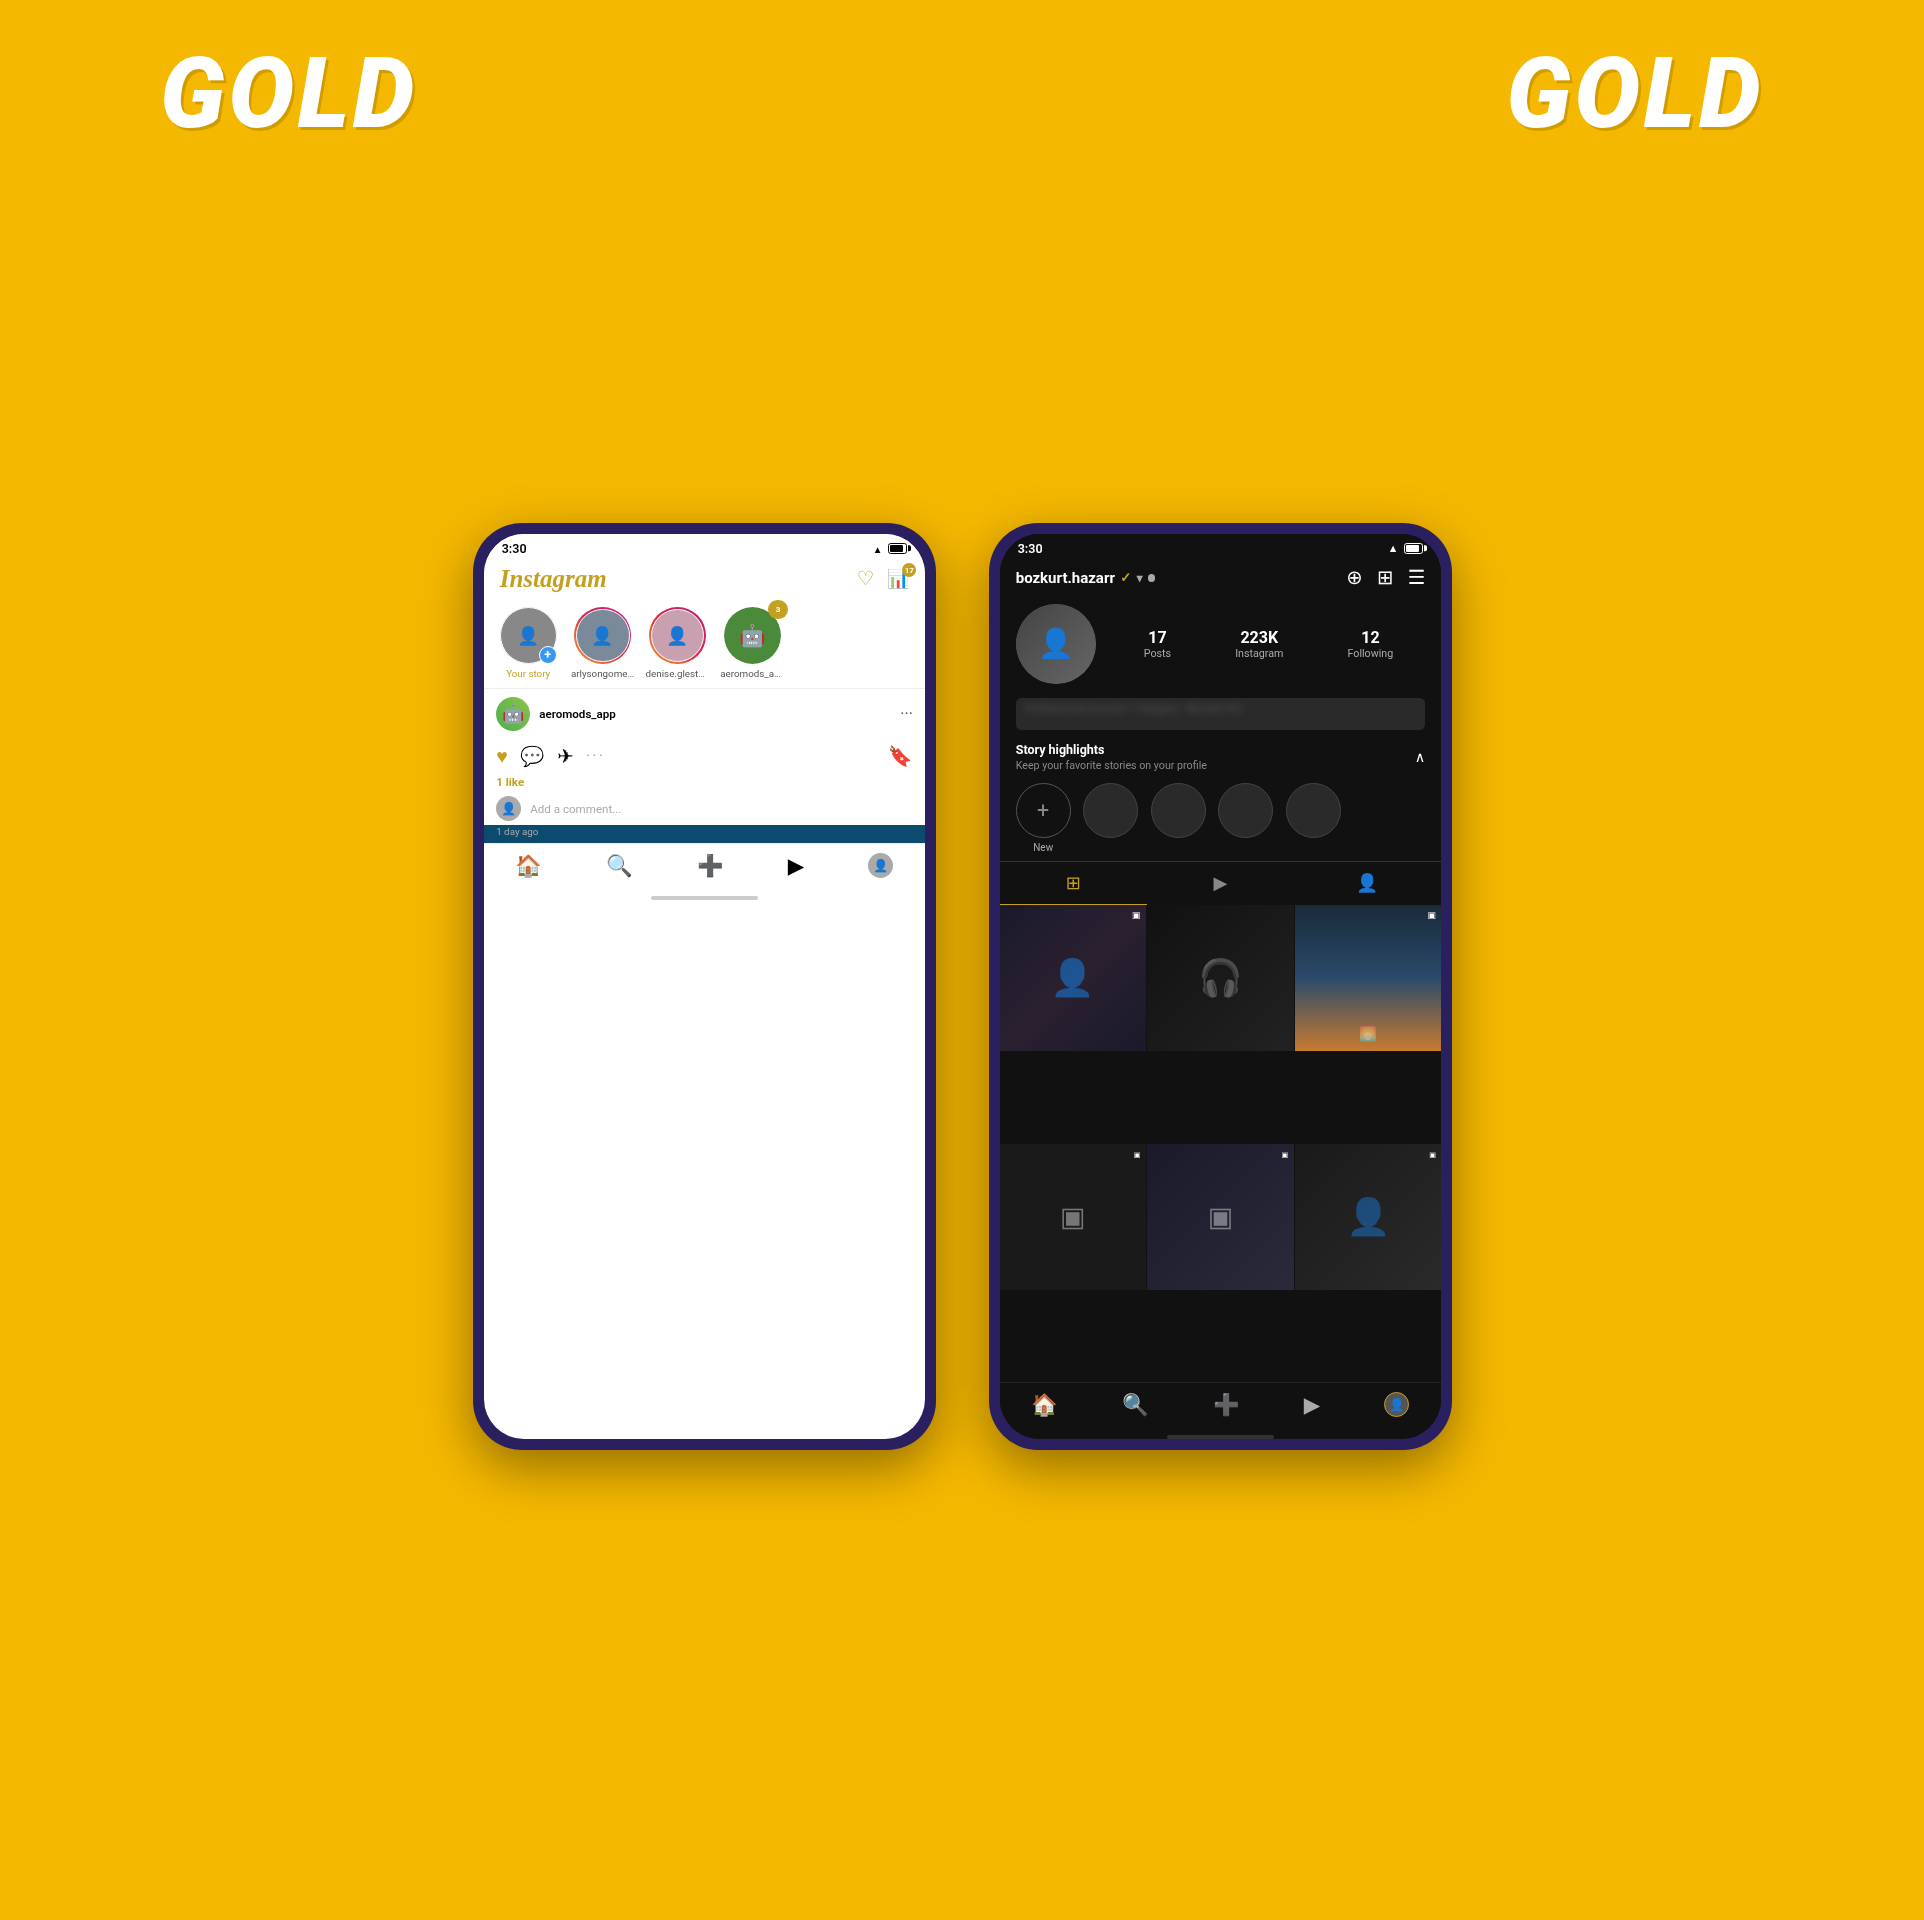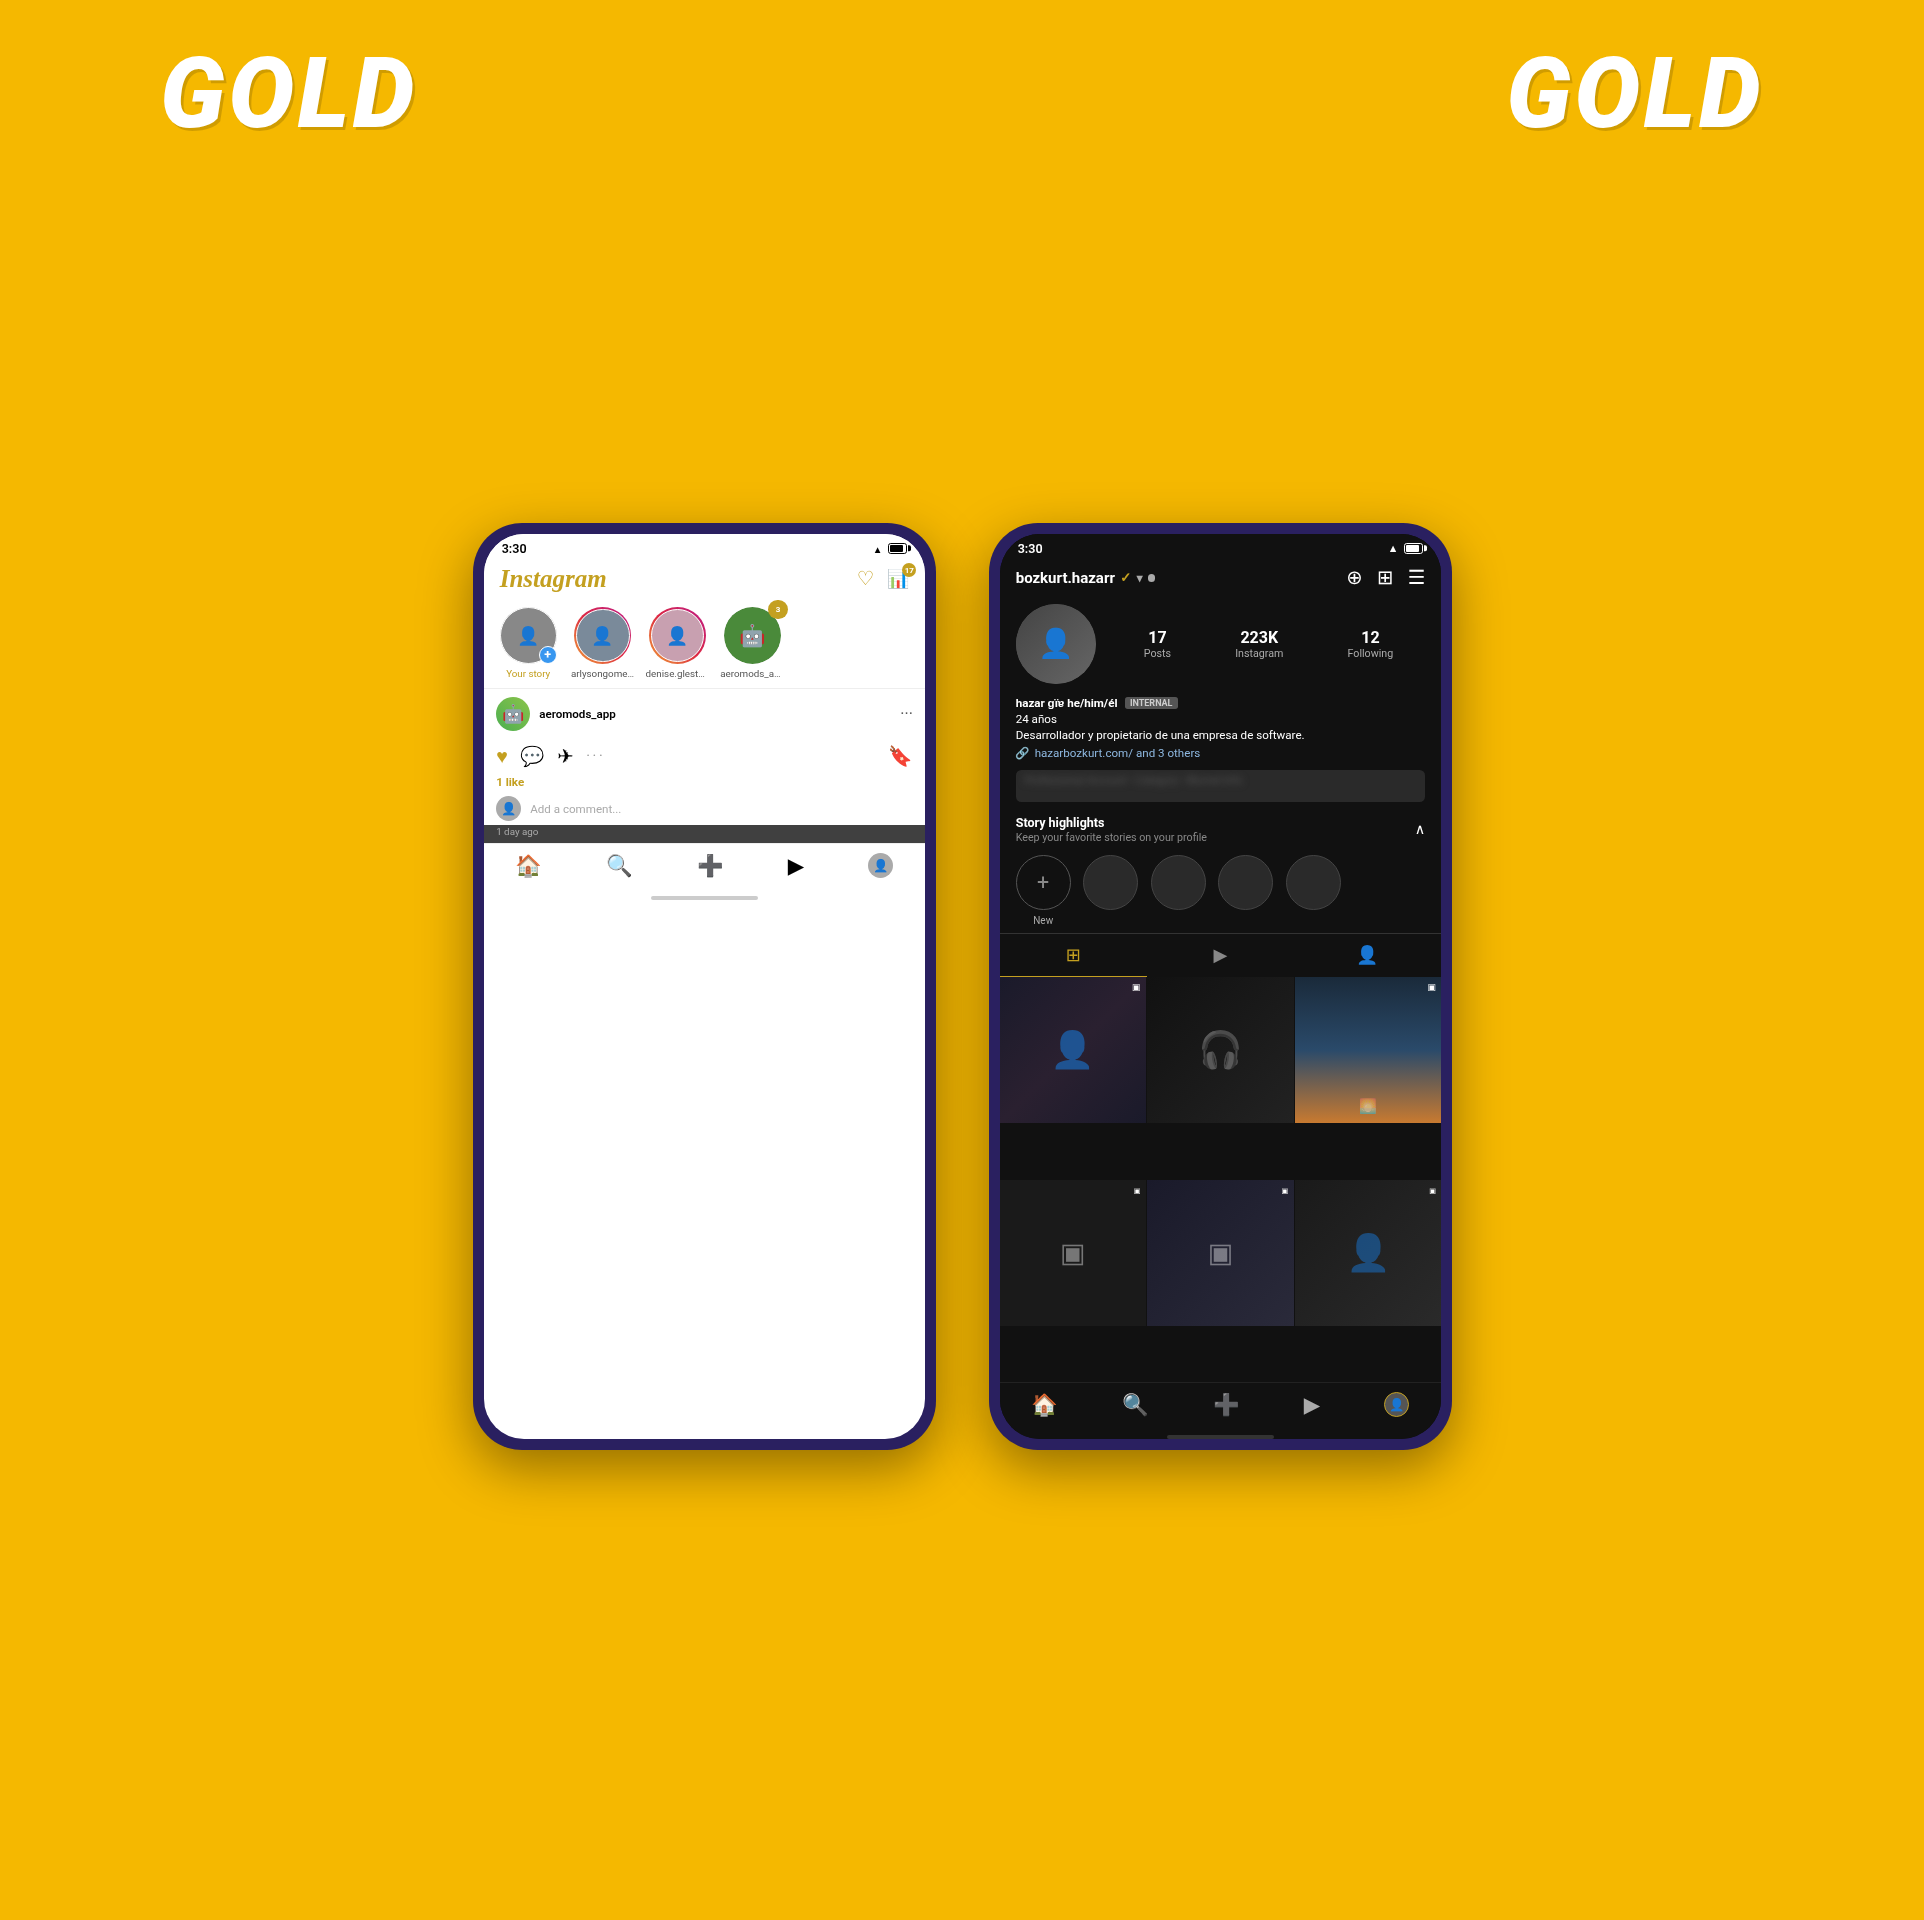--- a/index.html
+++ b/index.html
@@ -331,21 +331,21 @@
       font-size: 12.5px;
     }
     .comment-placeholder {
       font-size: 11.6px;
       color: #aaa;
     }
     .post-time {
       font-size: 9.8px;
       color: #aaa;
       padding: 1.8px 12.5px 5.3px;
-      background: #404040;
+      background: #0c4a6e;
     }
 
     
     .bottom-nav {
       display: flex;
       justify-content: space-around;
       align-items: center;
       padding: 9px 0 14.3px;
       background: white;
       border-top: 0.9px solid #eee;
@@ -809,32 +809,20 @@
               <span class="stat-num">223K</span>
               <span class="stat-label">Instagram</span>
             </div>
             <div class="stat-item">
               <span class="stat-num">12</span>
               <span class="stat-label">Following</span>
             </div>
           </div>
         </div>
 
-        <div class="profile-bio">
-          <div class="bio-name">
-            <span>hazar ɡïɐ he/him/él</span>
-            <span class="internal-badge">INTERNAL</span>
-          </div>
-          <div class="bio-age">24 años</div>
-          <div class="bio-desc">Desarrollador y propietario de una empresa de software.</div>
-          <div class="bio-link">
-            <span>🔗</span>
-            <span>hazarbozkurt.com/ and 3 others</span>
-          </div>
-        </div>
 
         <div class="profile-blurred-row">
           <div class="blurred-block">
             <div class="blurred-text">Professional Account • Category • Blurred Info</div>
           </div>
         </div>
 
 
         <div class="story-highlights-section">
           <div class="highlights-header">

